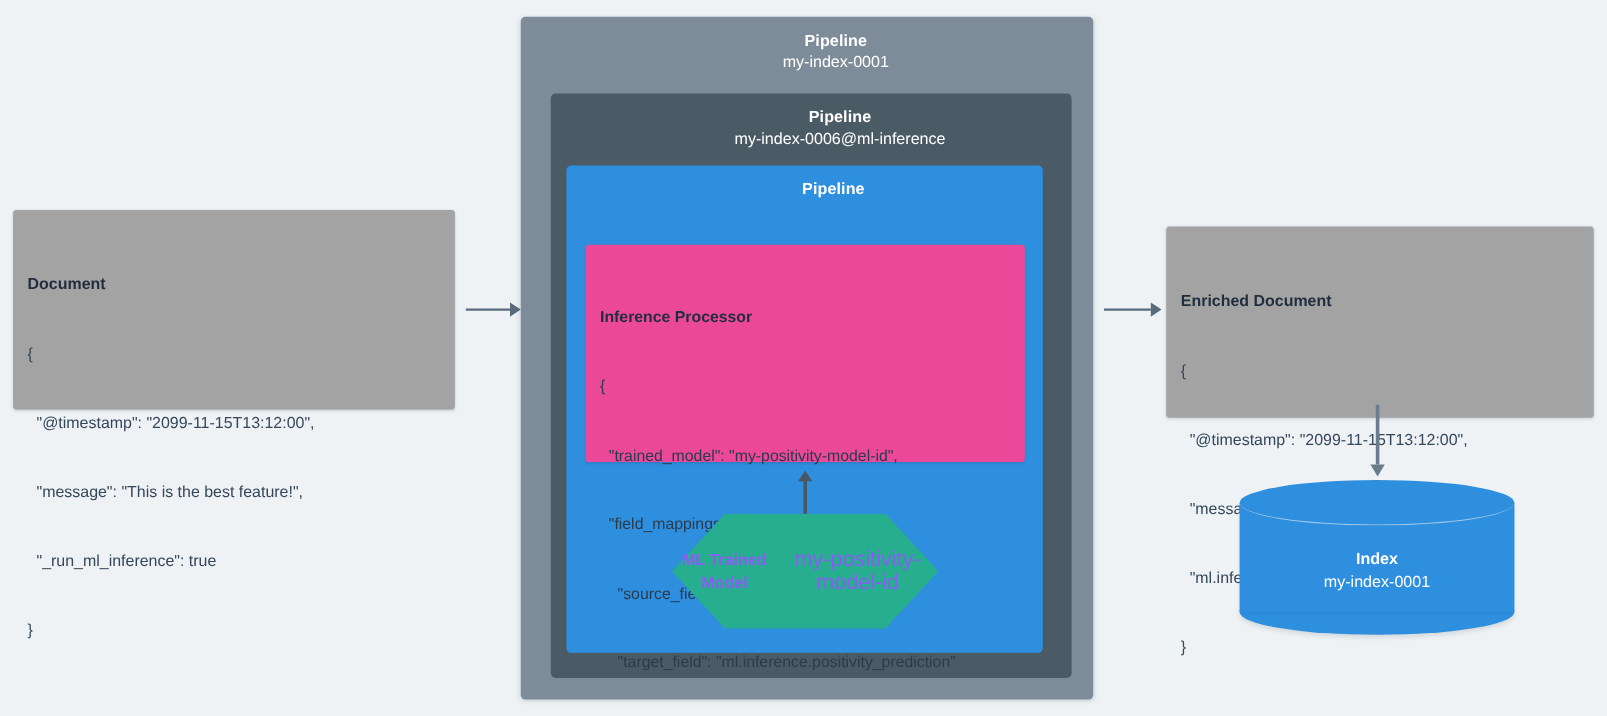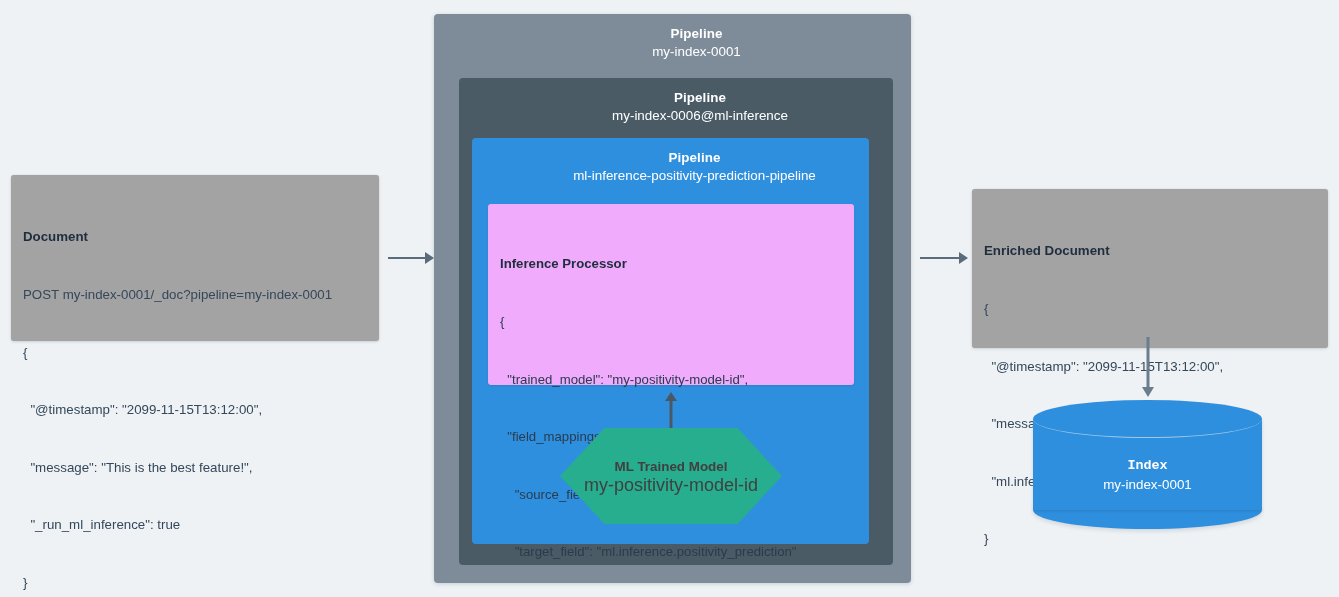--- a/index.html
+++ b/index.html
@@ -69,21 +69,21 @@
   }
   .frame-head .t2 {
     font-size: 13.4px;
     line-height: 19px;
     font-weight: normal;
   }
 
   
   .proc-card {
     position: absolute;
-    background: #f0abfc;
+    background: #ec4899;
     border-radius: 3px;
     box-sizing: border-box;
     box-shadow: 0 1px 2px rgba(20,35,50,0.13);
   }
   .proc-body {
     padding: 12px 0 12px 12px;
     color: #2a3b4c;
     font-size: 13.2px;
     line-height: 19.2px;
     white-space: pre;
@@ -105,25 +105,25 @@
     position: absolute;
     inset: 0;
     background: #27ae8f;
     -webkit-clip-path: polygon(20% 0%, 80% 0%, 100% 50%, 80% 100%, 20% 100%, 0% 50%);
     clip-path: polygon(20% 0%, 80% 0%, 100% 50%, 80% 100%, 20% 100%, 0% 50%);
   }
   .hex-label {
     position: absolute;
     inset: 0;
     display: flex;
-    flex-direction: column;
+    flex-direction: row;
     align-items: center;
     justify-content: center;
-    color: #404040;
-    text-align: left;
+    color: #8b5cf6;
+    text-align: center;
     line-height: 19px;
   }
   .hex-label .h1 { font-weight: bold; font-size: 13.4px; }
   .hex-label .h2 { font-size: 18px; }
 
   
   .cyl {
     position: absolute;
   }
   .cyl-body {
@@ -153,36 +153,35 @@
   .cyl-label {
     position: absolute;
     left: 0; right: 0;
     top: 58%;
     transform: translateY(-50%);
     text-align: center;
     color: #ffffff;
     line-height: 19px;
     z-index: 3;
   }
-  .cyl-label .c1 { font-weight: bold; font-size: 13.4px; font-family: Liberation Mono, monospace; }
+  .cyl-label .c1 { font-weight: bold; font-size: 13.4px; }
   .cyl-label .c2 { font-size: 13.4px; }
 
   
   .arrow { position: absolute; }
   .arrow svg { display: block; }
 </style>
 </head>
 <body>
 
 <div id="canvas">
 
   <div class="doc-card" style="left:11px; top:175px; width:368px; height:166px;">
     <div class="doc-body">
       <div class="doc-title">Document</div>
-      <div class="doc-line">POST my-index-0001/_doc?pipeline=my-index-0001</div>
       <div class="doc-line">{</div>
       <div class="doc-line">  "@timestamp": "2099-11-15T13:12:00",</div>
       <div class="doc-line">  "message": "This is the best feature!",</div>
       <div class="doc-line">  "_run_ml_inference": true</div>
       <div class="doc-line">}</div>
     </div>
   </div>
 
   <div class="arrow" style="left:388px; top:249px; width:46px; height:18px;">
     <svg width="46" height="18" viewBox="0 0 46 18">
@@ -201,21 +200,20 @@
   <div class="frame frame-mid" style="left:459px; top:78px; width:434px; height:487px;">
     <div class="frame-head">
       <div class="t1">Pipeline</div>
       <div class="t2">my-index-0006@ml-inference</div>
     </div>
   </div>
 
   <div class="frame frame-inner" style="left:472px; top:138px; width:397px; height:406px;">
     <div class="frame-head">
       <div class="t1">Pipeline</div>
-      <div class="t2">ml-inference-positivity-prediction-pipeline</div>
     </div>
   </div>
 
   <div class="proc-card" style="left:488px; top:204px; width:366px; height:181px;">
     <div class="proc-body">
       <div class="proc-title">Inference Processor</div>
       <div>{</div>
       <div>  "trained_model": "my-positivity-model-id",</div>
       <div>  "field_mappings": [{</div>
       <div>    "source_field": "message",</div>

